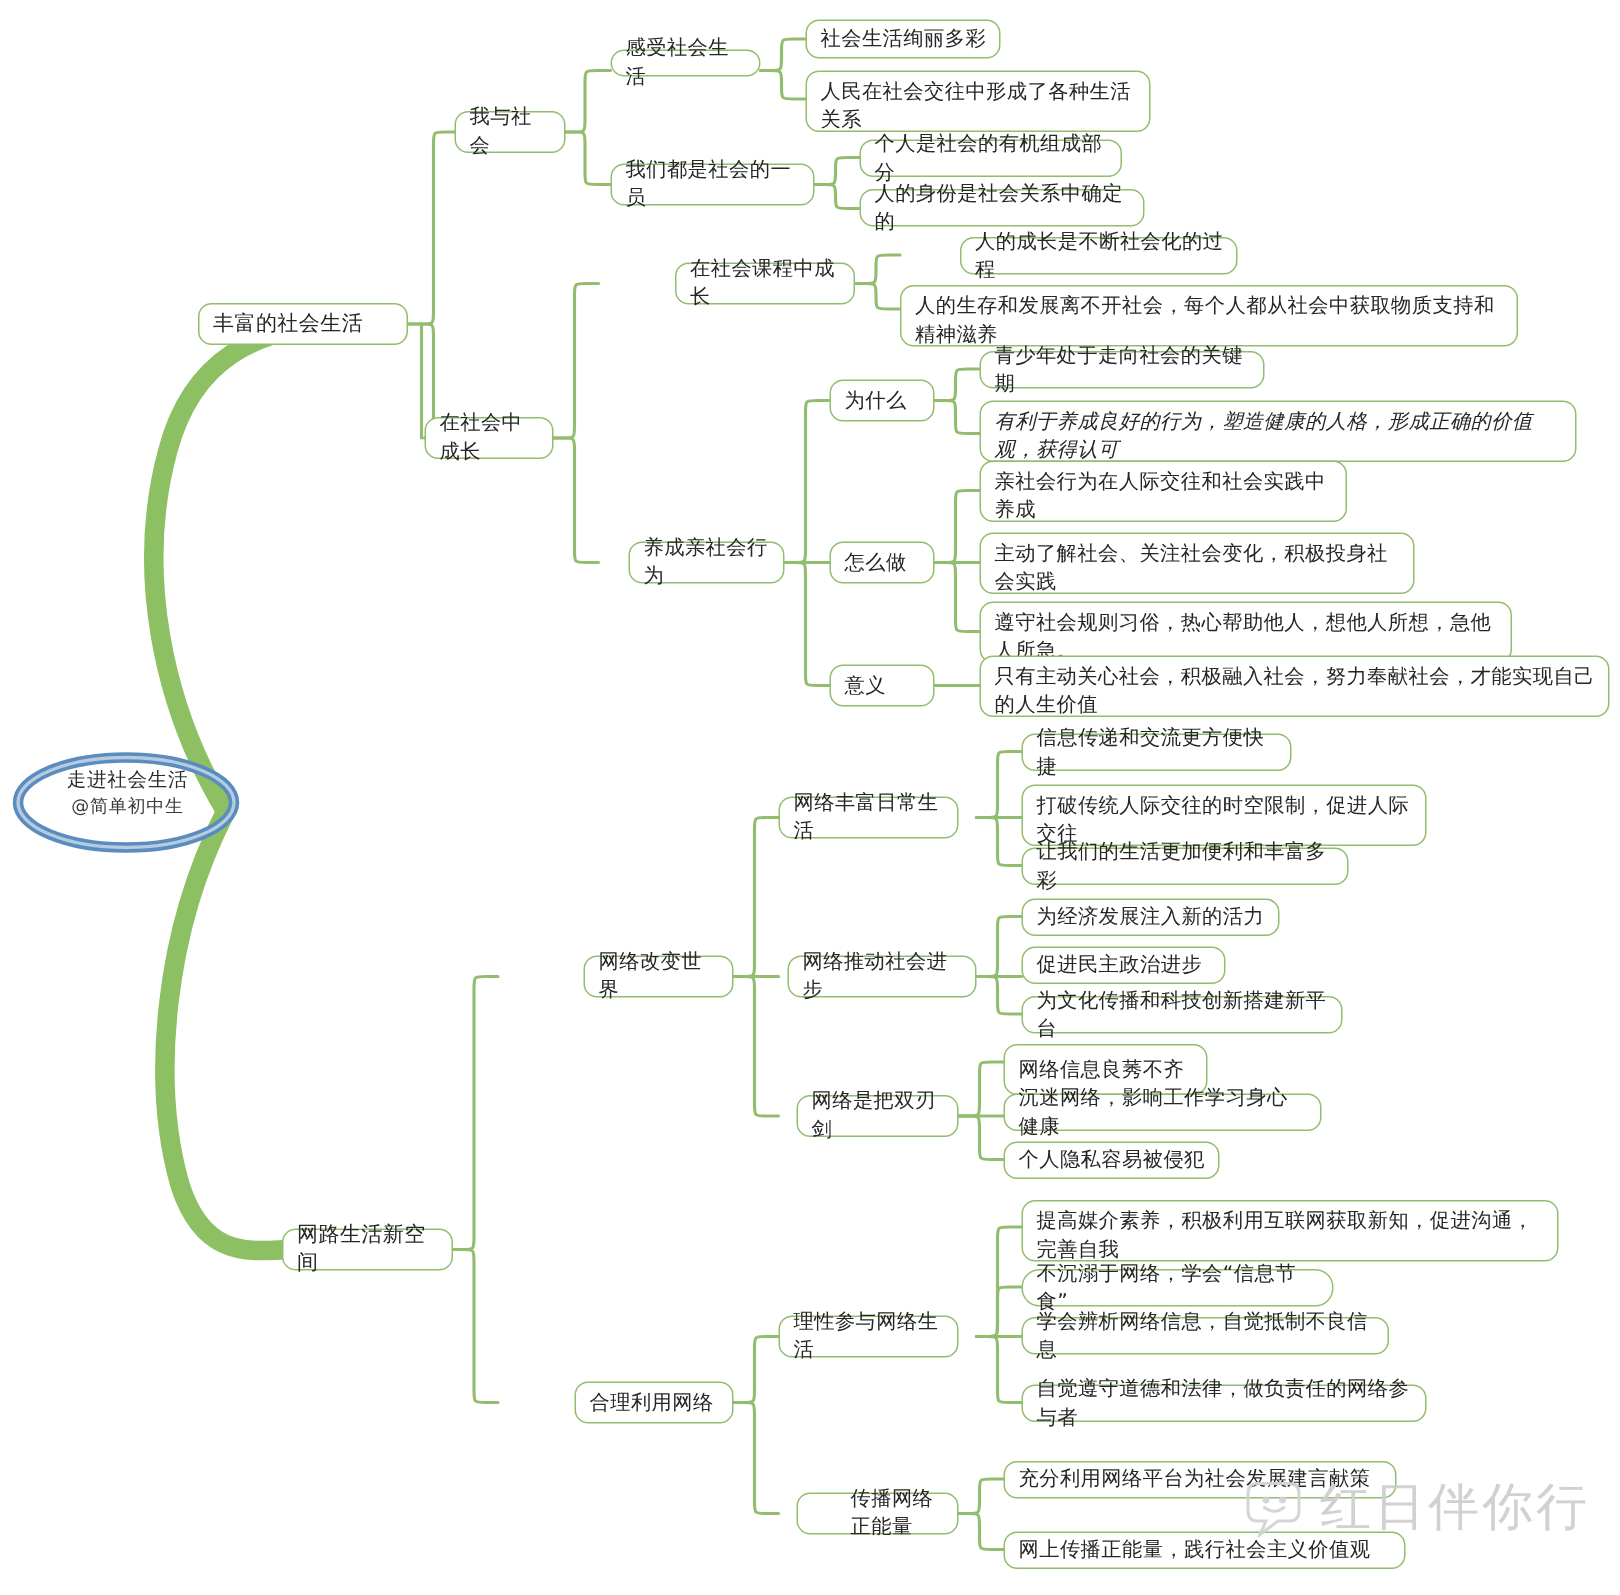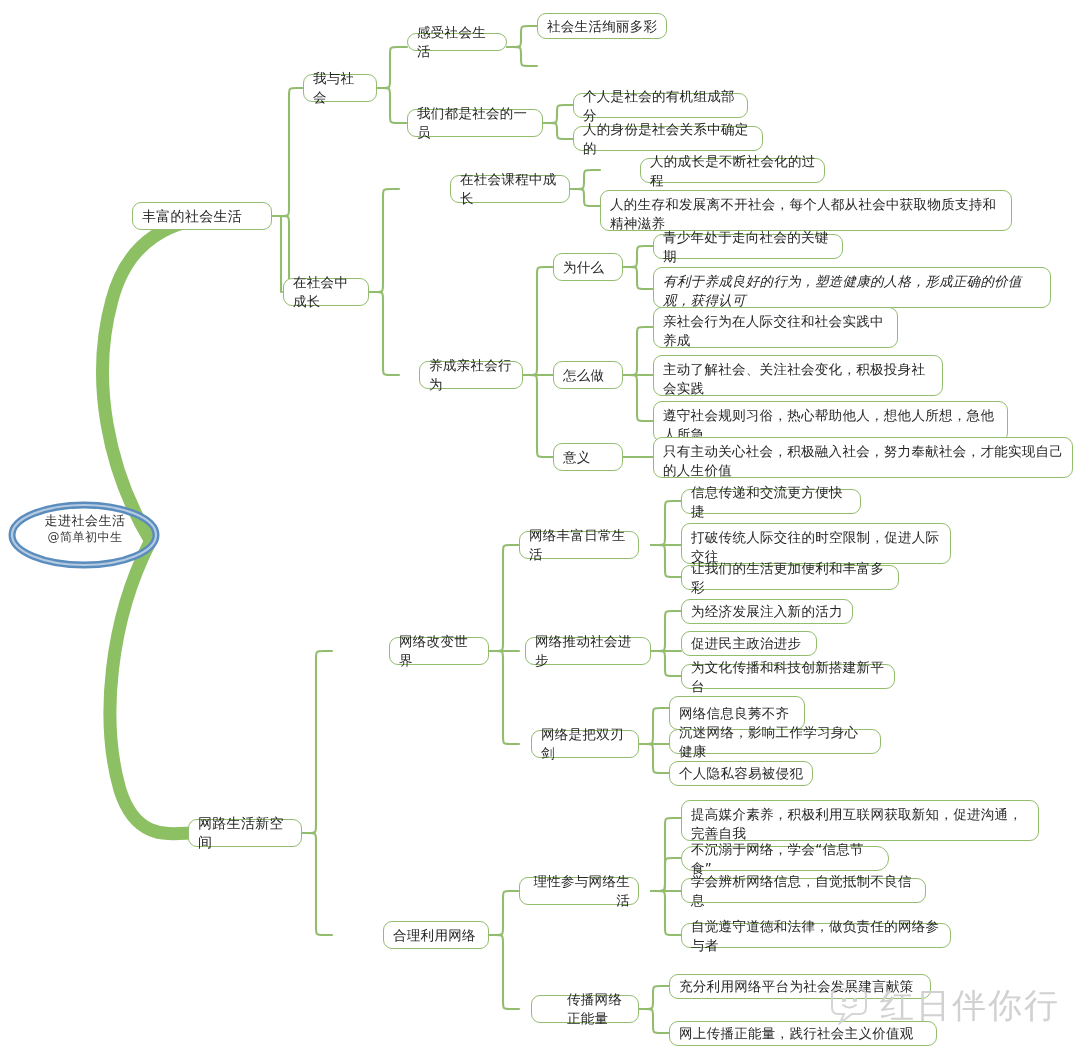--- a/index.html
+++ b/index.html
@@ -134,20 +134,21 @@
       <div class="sub">@简单初中生</div>
     </div>
   </div>
 
   <div class="node l1" style="left:132px;top:202px;width:140px;height:28px;">丰富的社会生活</div>
 
   <div class="node l2" style="left:303px;top:74px;width:74px;height:28px;">我与社会</div>
 
   <div class="node l3" style="left:407px;top:33px;width:100px;height:18px;">感受社会生活</div>
   <div class="node leaf" style="left:537px;top:13px;width:130px;height:26px;">社会生活绚丽多彩</div>
+  <div class="node leaf wrap" style="left:537px;top:47px;width:230px;height:41px;">人民在社会交往中形成了各种生活关系</div>
 
   <div class="node l3" style="left:407px;top:109px;width:136px;height:28px;">我们都是社会的一员</div>
   <div class="node leaf" style="left:573px;top:93px;width:175px;height:25px;">个人是社会的有机组成部分</div>
   <div class="node leaf" style="left:573px;top:126px;width:190px;height:25px;">人的身份是社会关系中确定的</div>
 
   <div class="node l2" style="left:283px;top:278px;width:86px;height:28px;">在社会中成长</div>
 
   <div class="node l3" style="left:450px;top:175px;width:120px;height:28px;">在社会课程中成长</div>
   <div class="node leaf" style="left:600px;top:158px;width:185px;height:25px;margin-left:40px;">人的成长是不断社会化的过程</div>
   <div class="node leaf wrap" style="left:600px;top:190px;width:412px;height:41px;">人的生存和发展离不开社会，每个人都从社会中获取物质支持和精神滋养</div>
@@ -180,21 +181,21 @@
   <div class="node leaf" style="left:681px;top:631px;width:136px;height:25px;">促进民主政治进步</div>
   <div class="node leaf" style="left:681px;top:664px;width:214px;height:25px;">为文化传播和科技创新搭建新平台</div>
 
   <div class="node l3" style="left:531px;top:730px;width:108px;height:28px;">网络是把双刃剑</div>
   <div class="node leaf" style="left:669px;top:696px;width:136px;height:34px;">网络信息良莠不齐</div>
   <div class="node leaf" style="left:669px;top:729px;width:212px;height:25px;">沉迷网络，影响工作学习身心健康</div>
   <div class="node leaf" style="left:669px;top:761px;width:144px;height:25px;">个人隐私容易被侵犯</div>
 
   <div class="node l2" style="left:383px;top:921px;width:106px;height:28px;">合理利用网络</div>
 
-  <div class="node l3" style="left:519px;top:877px;width:120px;height:28px;text-align:right;">理性参与网络生活</div>
+  <div class="node l3" style="left:519px;top:877px;width:120px;height:28px;">理性参与网络生活</div>
   <div class="node leaf wrap" style="left:681px;top:800px;width:358px;height:41px;">提高媒介素养，积极利用互联网获取新知，促进沟通，完善自我</div>
   <div class="node leaf" style="left:681px;top:846px;width:208px;height:25px;border-radius:12px;">不沉溺于网络，学会“信息节食”</div>
   <div class="node leaf" style="left:681px;top:878px;width:245px;height:25px;">学会辨析网络信息，自觉抵制不良信息</div>
   <div class="node leaf" style="left:681px;top:923px;width:270px;height:25px;">自觉遵守道德和法律，做负责任的网络参与者</div>
 
   <div class="node l3" style="left:531px;top:995px;width:108px;height:28px;padding-left:35px;">传播网络正能量</div>
   <div class="node leaf" style="left:669px;top:974px;width:262px;height:25px;">充分利用网络平台为社会发展建言献策</div>
   <div class="node leaf" style="left:669px;top:1021px;width:268px;height:25px;">网上传播正能量，践行社会主义价值观</div>
 
   <div id="watermark">

